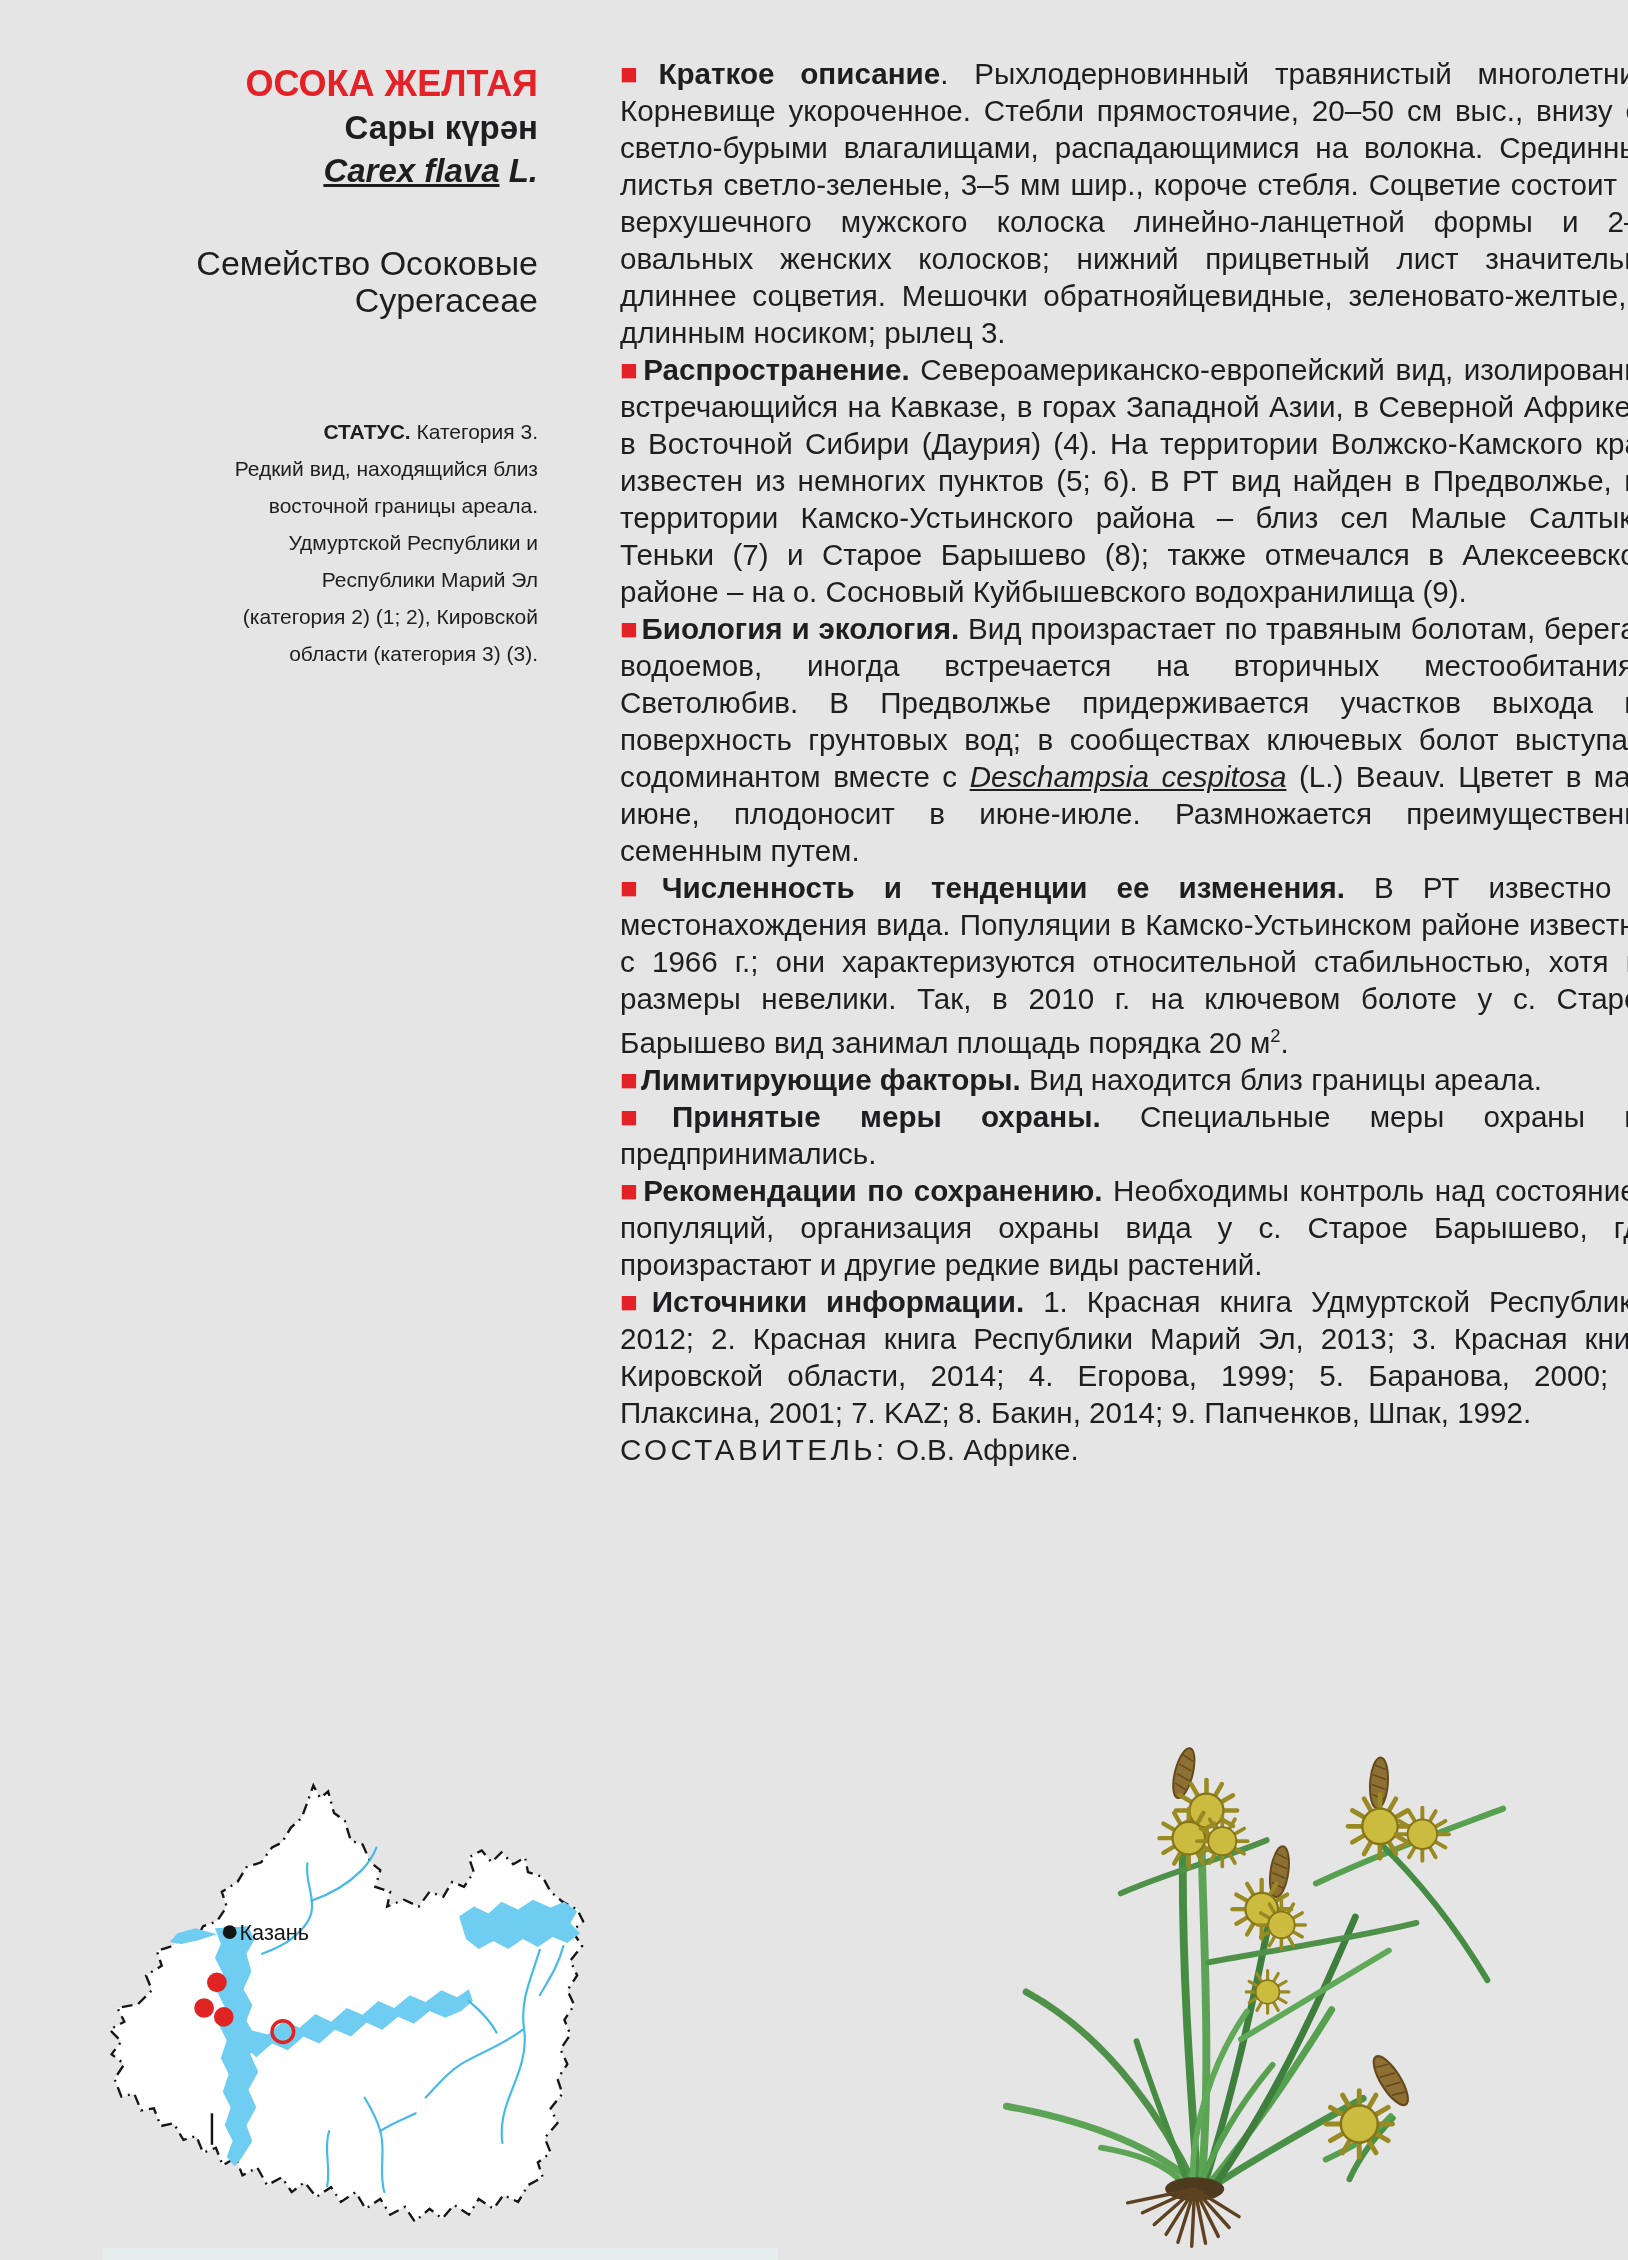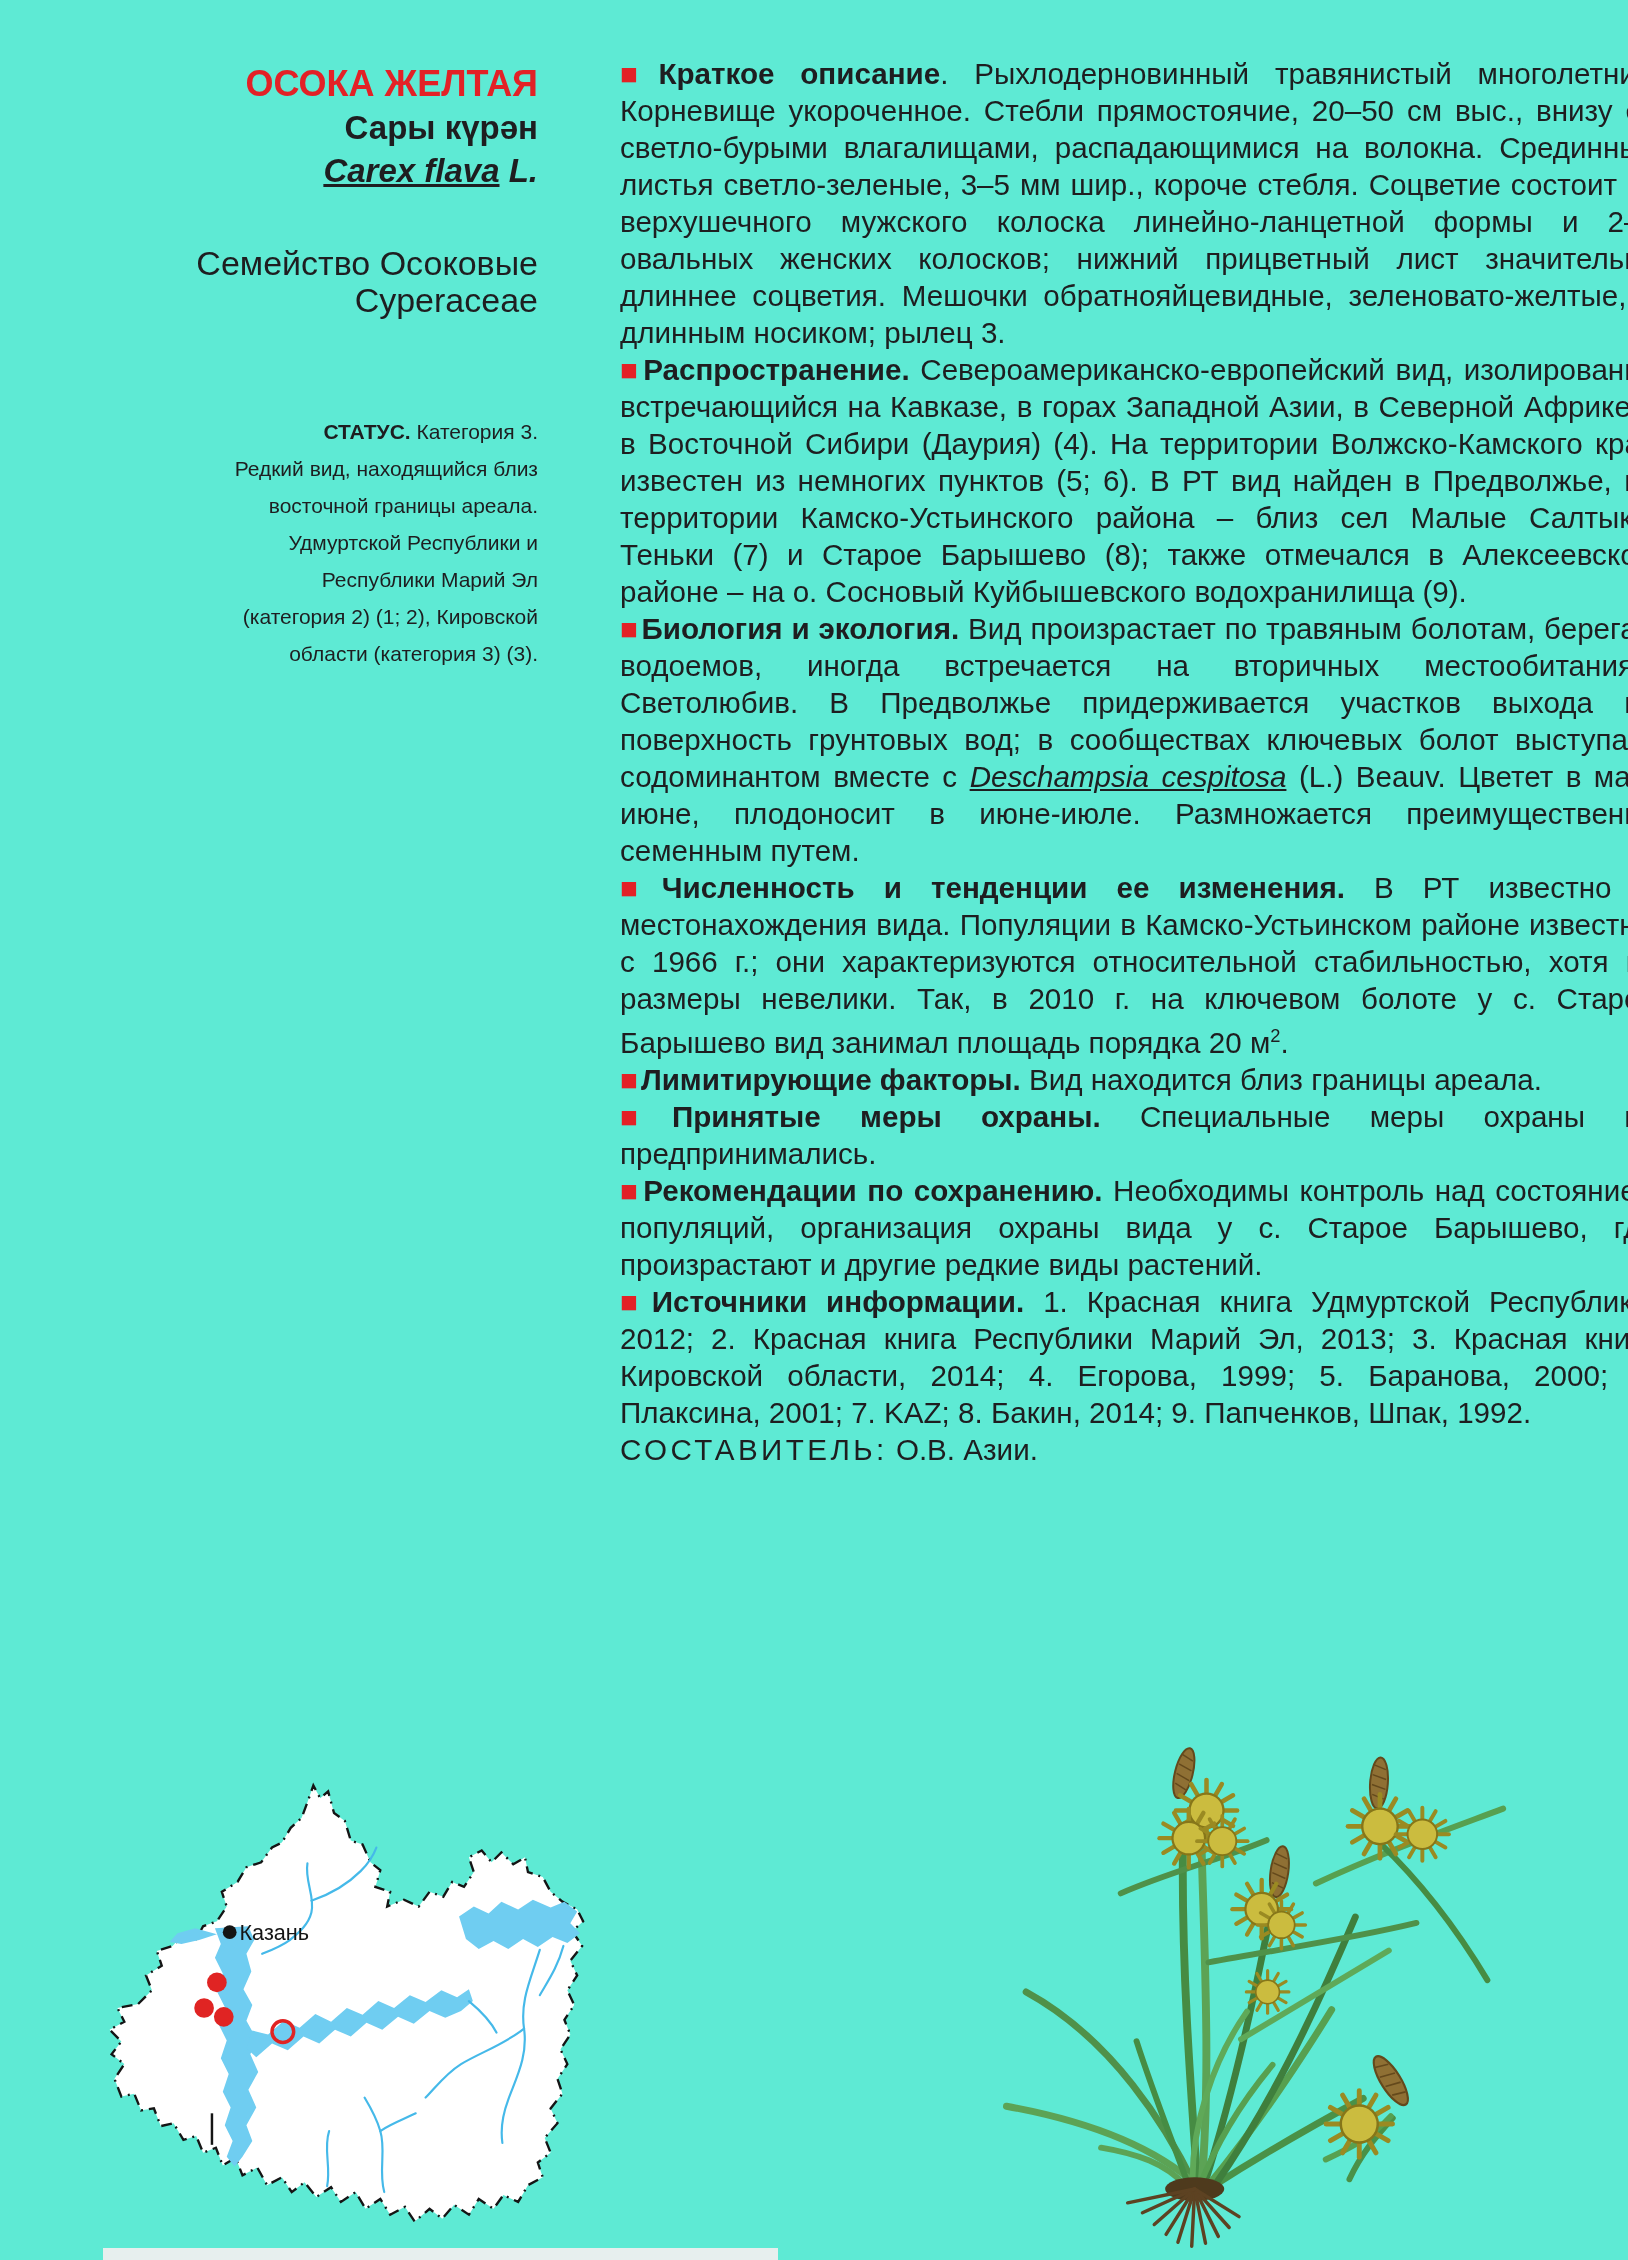--- a/index.html
+++ b/index.html
@@ -1,16 +1,16 @@
 <!DOCTYPE html>
 <html lang="ru"><head>
 <meta charset="utf-8">
 <style>
   html,body{margin:0;padding:0;background:#ffffff;}
-  .page{position:relative;width:1628px;height:2261px;background:#5eead4;
+  .page{position:relative;width:1628px;height:2261px;background:#e5e5e5;
         font-family:"Liberation Sans",sans-serif;color:#1e1e20;overflow:hidden;}
 
   
   .left-col{position:absolute;left:57px;top:61px;width:481px;text-align:right;}
   .left-col .line{font-size:21px;line-height:37px;}
   .line.title{font-size:36px;line-height:45px;font-weight:bold;color:#e32126;}
   .line.tatar{font-size:33px;line-height:43px;font-weight:bold;}
   .line.latin{font-size:33px;line-height:43px;font-weight:bold;font-style:italic;}
   .line.family{font-size:34px;line-height:37px;}
   .line.gap-a{height:53px;}
@@ -63,21 +63,21 @@
     <div>
         <p class="section"><span class="run bullet">■</span><span class="run b">Краткое описание</span><span class="run n">. Рыхлодерновинный травянистый многолетник. Корневище укороченное. Стебли прямостоячие, 20–50 см выс., внизу со светло-бурыми влагалищами, распадающимися на волокна. Срединные листья светло-зеленые, 3–5 мм шир., короче стебля. Соцветие состоит из верхушечного мужского колоска линейно-ланцетной формы и 2–3 овальных женских колосков; нижний прицветный лист значительно длиннее соцветия. Мешочки обратнояйцевидные, зеленовато-желтые, с длинным носиком; рылец 3.</span></p>
         <p class="section"><span class="run bullet">■</span><span class="run b">Распространение.</span><span class="run n"> Североамериканско-европейский вид, изолированно встречающийся на Кавказе, в горах Западной Азии, в Северной Африке и в Восточной Сибири (Даурия) (4). На территории Волжско-Камского края известен из немногих пунктов (5; 6). В РТ вид найден в Предволжье, на территории Камско-Устьинского района – близ сел Малые Салтыки, Теньки (7) и Старое Барышево (8); также отмечался в Алексеевском районе – на о. Сосновый Куйбышевского водохранилища (9).</span></p>
         <p class="section"><span class="run bullet">■</span><span class="run b">Биология и экология.</span><span class="run n"> Вид произрастает по травяным болотам, берегам водоемов, иногда встречается на вторичных местообитаниях. Светолюбив. В Предволжье придерживается участков выхода на поверхность грунтовых вод; в сообществах ключевых болот выступает содоминантом вместе с </span><span class="run i">Deschampsia cespitosa</span><span class="run n"> (L.) Beauv. Цветет в мае-июне, плодоносит в июне-июле. Размножается преимущественно семенным путем.</span></p>
         <p class="section"><span class="run bullet">■</span><span class="run b">Численность и тенденции ее изменения.</span><span class="run n"> В РТ известно 4 местонахождения вида. Популяции в Камско-Устьинском районе известны с 1966 г.; они характеризуются относительной стабильностью, хотя их размеры невелики. Так, в 2010 г. на ключевом болоте у с. Старое Барышево вид занимал площадь порядка 20 м</span><sup class="run sup">2</sup><span class="run n">.</span></p>
         <p class="section"><span class="run bullet">■</span><span class="run b">Лимитирующие факторы.</span><span class="run n"> Вид находится близ границы ареала.</span></p>
         <p class="section"><span class="run bullet">■</span><span class="run b">Принятые меры охраны.</span><span class="run n"> Специальные меры охраны не предпринимались.</span></p>
         <p class="section"><span class="run bullet">■</span><span class="run b">Рекомендации по сохранению.</span><span class="run n"> Необходимы контроль над состоянием популяций, организация охраны вида у с. Старое Барышево, где произрастают и другие редкие виды растений.</span></p>
         <p class="section"><span class="run bullet">■</span><span class="run b">Источники информации.</span><span class="run n"> 1. Красная книга Удмуртской Республики, 2012; 2. Красная книга Республики Марий Эл, 2013; 3. Красная книга Кировской области, 2014; 4. Егорова, 1999; 5. Баранова, 2000; 6. Плаксина, 2001; 7. KAZ; 8. Бакин, 2014; 9. Папченков, Шпак, 1992.</span></p>
       </div>
-    <p class="compiler"><span class="run sp">СОСТАВИТЕЛЬ:</span><span class="run n"> О.В. Азии.</span></p>
+    <p class="compiler"><span class="run sp">СОСТАВИТЕЛЬ:</span><span class="run n"> О.В. Африке.</span></p>
   </main>
 
   <figure class="map-figure">
     <svg viewBox="0 0 780 515" xmlns="http://www.w3.org/2000/svg">
 
       <path d="M60,255 L74,241 L68,226 L84,216 L79,201 L95,196 L104,186 L118,191 L126,176 L140,171 L150,156 L145,141 L161,131 L170,116 L185,111 L196,96 L206,91 L215,76 L226,66 L232,50 L238,33 L245,46 L253,39 L259,61 L270,69 L276,89 L288,93 L296,111 L306,119 L301,136 L316,141 L313,156 L330,149 L345,156 L356,141 L370,146 L379,131 L391,136 L401,121 L396,106 L409,99 L419,111 L429,101 L441,113 L453,106 L456,121 L471,126 L479,141 L491,151 L506,159 L512,171 L501,181 L511,196 L499,211 L506,226 L496,241 L503,256 L493,271 L499,286 L489,301 L496,316 L486,331 L491,346 L479,361 L486,376 L473,391 L479,406 L466,416 L471,431 L456,439 L446,456 L431,449 L421,463 L406,453 L396,469 L381,459 L369,473 L356,463 L341,476 L331,461 L316,469 L306,453 L291,463 L281,446 L266,456 L256,441 L241,451 L229,436 L216,446 L206,431 L191,439 L181,421 L166,429 L159,411 L146,419 L139,401 L126,406 L119,389 L106,393 L96,376 L83,379 L76,361 L63,363 L56,346 L43,349 L36,331 L46,316 L33,306 L43,293 L31,281 L46,273 L39,259 Z" fill="#ffffff" stroke="#151515" stroke-width="2.4" stroke-dasharray="11 6 2 6"></path>
 
       <g fill="#6fcdf1" stroke="none">
         <path d="M138,178 L172,176 L178,190 L170,204 L175,222 L167,240 L176,256 L170,272 L180,290 L174,306 L182,324 L172,342 L180,360 L170,378 L176,394 L166,410 L158,420 L150,410 L156,394 L148,378 L154,360 L146,344 L152,326 L144,310 L150,292 L142,276 L148,258 L140,242 L146,224 L138,208 L144,194 Z"></path>
         <path d="M170,300 L176,282 L192,286 L208,272 L224,279 L240,265 L256,273 L272,259 L288,266 L304,252 L320,259 L336,246 L352,253 L368,241 L384,248 L396,240 L400,252 L388,262 L372,269 L356,262 L340,275 L324,268 L308,281 L292,274 L276,288 L260,281 L244,295 L228,288 L212,302 L196,295 L180,309 Z"></path>

